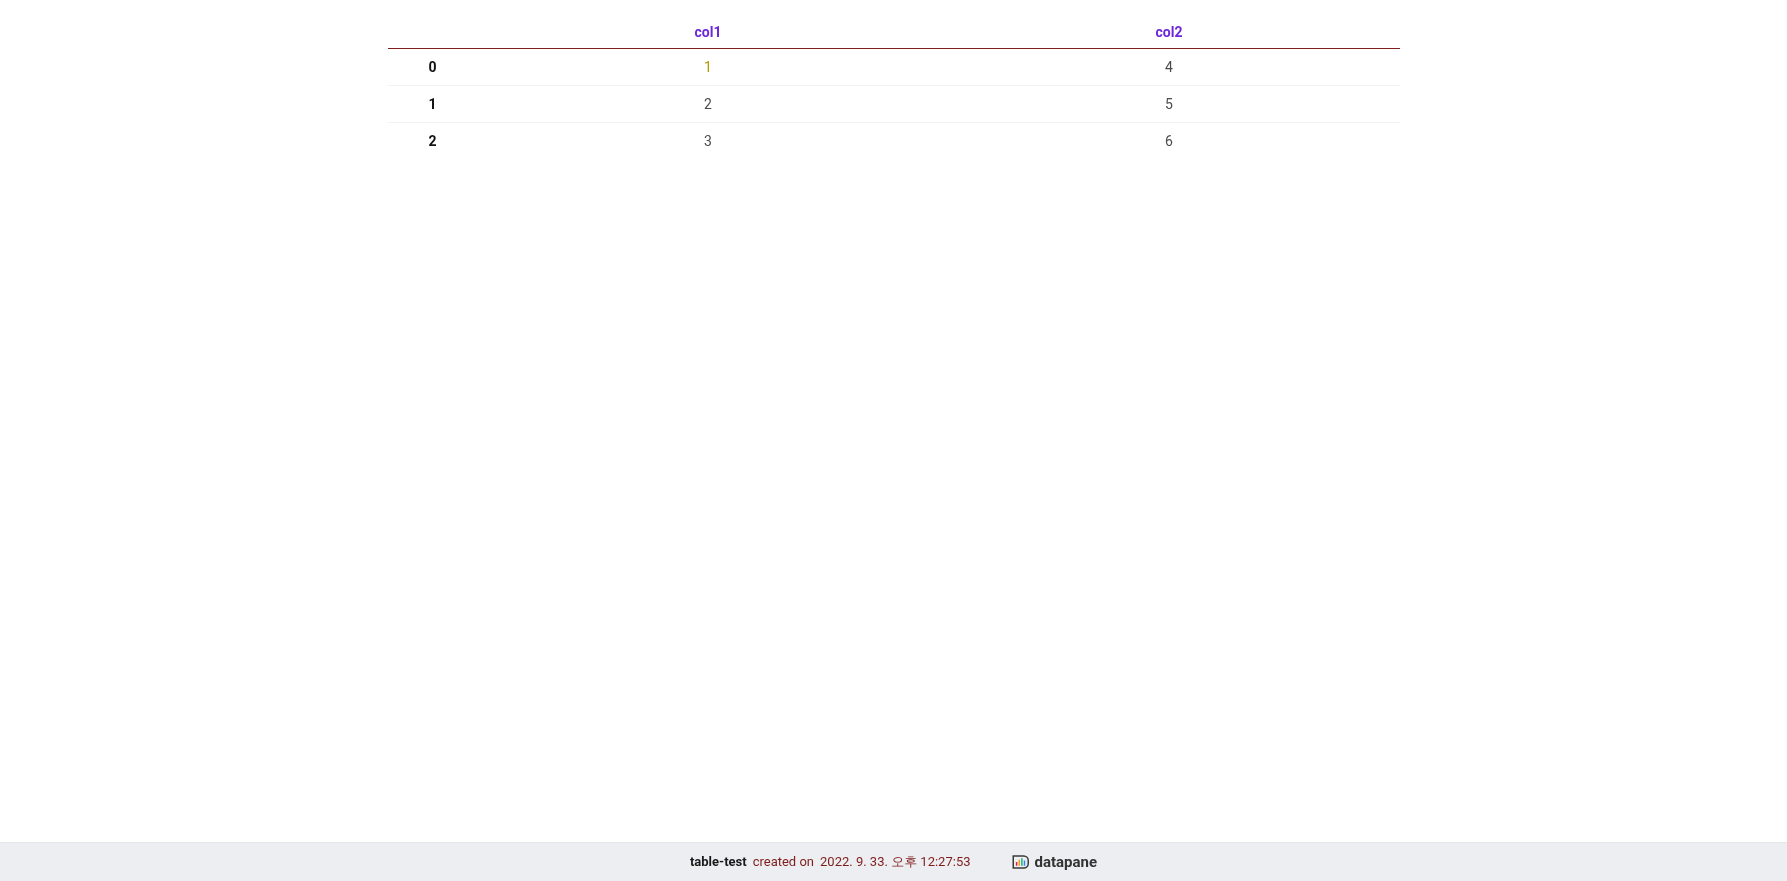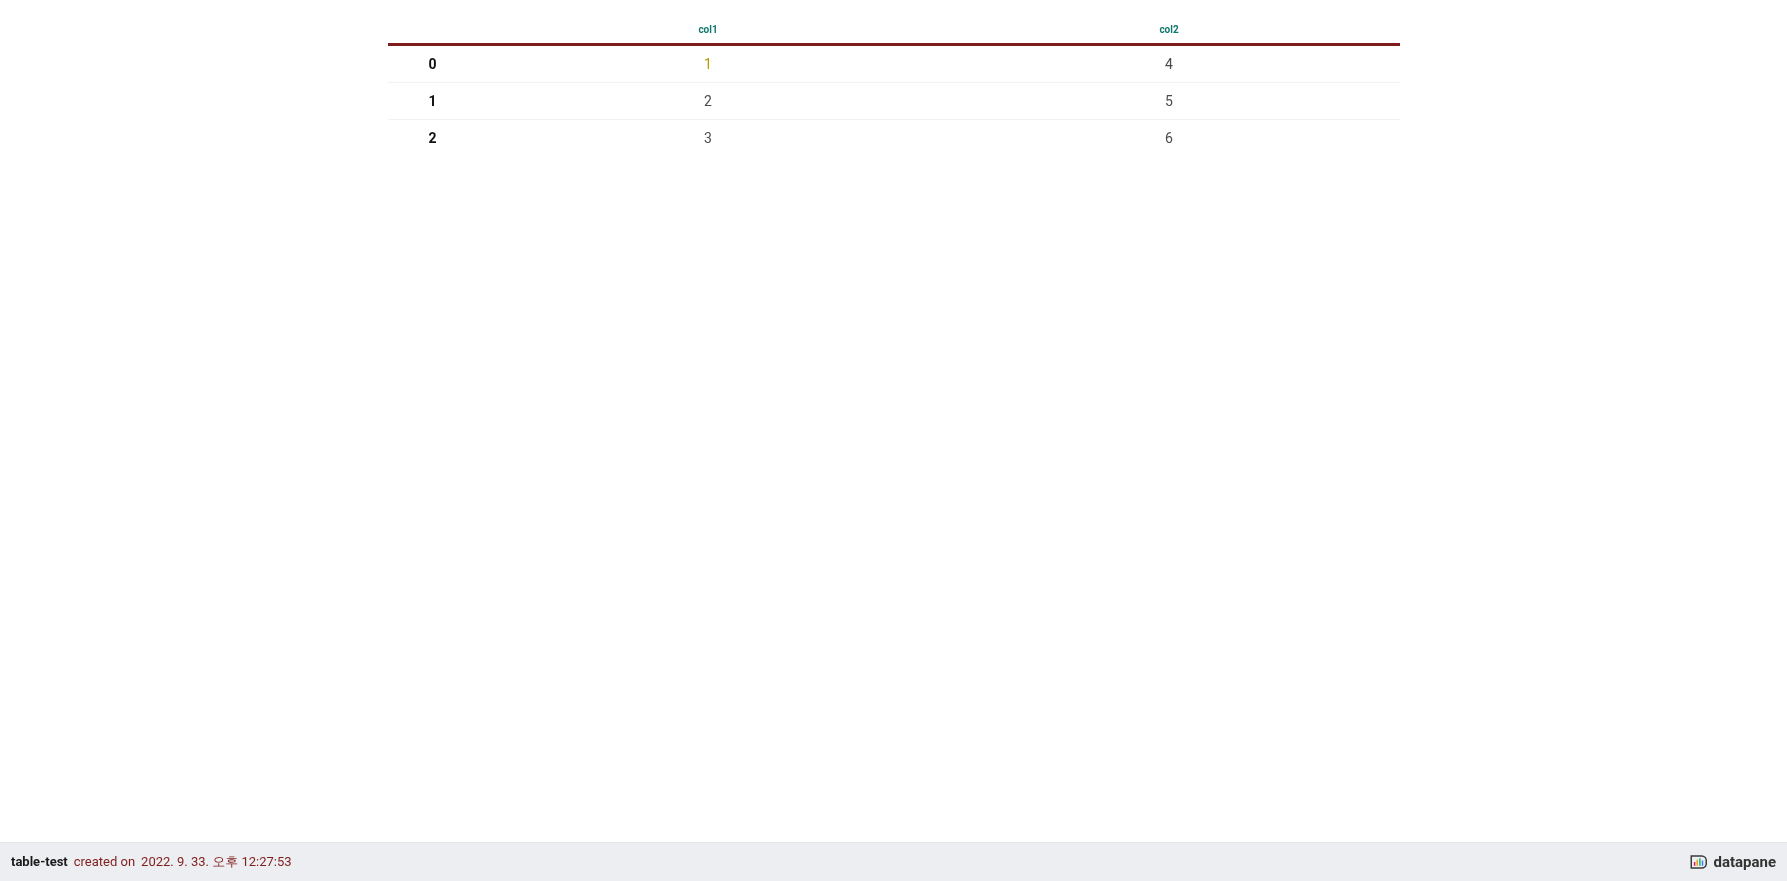--- a/index.html
+++ b/index.html
@@ -27,26 +27,26 @@
       margin: 0 auto;
       width: 1012px;
       max-width: calc(100% - 40px);
     }
     table {
       width: 100%;
       border-collapse: collapse;
       table-layout: fixed;
     }
     thead th {
-      font-size: 10px;
+      font-size: 14px;
       font-weight: 700;
-      color: #0f766e;
+      color: #6d28d9;
       text-align: center;
       padding: 8px 10px;
-      border-bottom: 3px solid #7f1d1d;
+      border-bottom: 1px solid #7f1d1d;
     }
     thead th.idx-col {
       width: 90px;
     }
     tbody td, tbody th {
       font-size: 14px;
       text-align: center;
       padding: 10px 10px;
       border-bottom: 1px solid #f1f2f4;
       color: #4b4b4b;
@@ -60,22 +60,22 @@
       border-bottom: none;
     }
     .cell-highlight {
       color: #b59a00;
     }
     .footer {
       background: #eceef1;
       border-top: 1px solid #e3e6ea;
       display: flex;
       align-items: center;
-      justify-content: space-between;
-      padding: 10px 11px;
+      justify-content: center;
+      padding: 10px 20px;
       font-size: 13px;
       color: #424242;
       gap: 40px;
     }
     .footer-left {
       display: flex;
       align-items: baseline;
       gap: 6px;
     }
     .footer-title {

